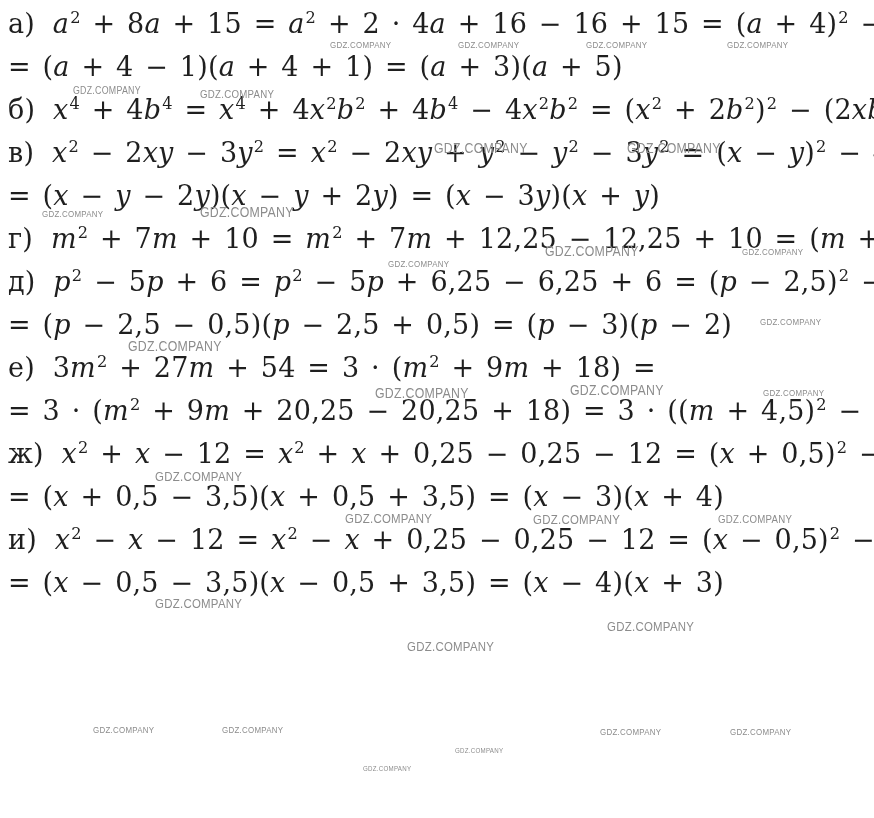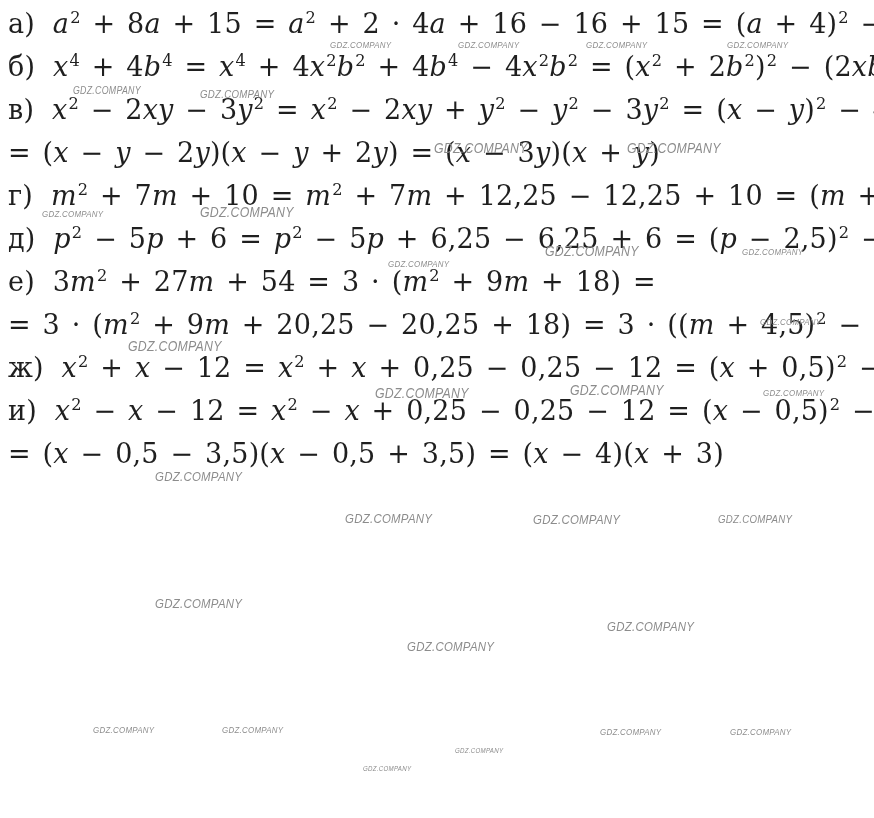--- a/index.html
+++ b/index.html
@@ -36,46 +36,48 @@
     margin-left: 1px;
   }
   .item-label {
     font-style: normal;
     margin-right: 6px;
   }
   .watermark-layer {
     position: absolute;
     left: 0; top: 0; right: 0; bottom: 0;
     pointer-events: none;
-    font-style: italic;
   }
   .wm {
     position: absolute;
     font-family: "Liberation Sans", sans-serif;
     font-weight: 400;
     white-space: nowrap;
     transform: scaleX(0.88);
     transform-origin: left top;
     letter-spacing: 0.3px;
   }
 </style>
 </head>
 <body>
 
 <div class="page">
   <div class="math-content" style="color: rgb(31, 31, 31);">
       <div class="math-line"><span class="item-label">а)</span> <i class="var">a</i><sup>2</sup> + 8<i class="var">a</i> + 15 = <i class="var">a</i><sup>2</sup> + 2 · 4<i class="var">a</i> + 16 − 16 + 15 = (<i class="var">a</i> + 4)<sup>2</sup> − 1 =</div>
+      <div class="math-line">= (<i class="var">a</i> + 4 − 1)(<i class="var">a</i> + 4 + 1) = (<i class="var">a</i> + 3)(<i class="var">a</i> + 5)</div>
       <div class="math-line"><span class="item-label">б)</span> <i class="var">x</i><sup>4</sup> + 4<i class="var">b</i><sup>4</sup> = <i class="var">x</i><sup>4</sup> + 4<i class="var">x</i><sup>2</sup><i class="var">b</i><sup>2</sup> + 4<i class="var">b</i><sup>4</sup> − 4<i class="var">x</i><sup>2</sup><i class="var">b</i><sup>2</sup> = (<i class="var">x</i><sup>2</sup> + 2<i class="var">b</i><sup>2</sup>)<sup>2</sup> − (2<i class="var">x</i><i class="var">b</i>) =</div>
       <div class="math-line"><span class="item-label">в)</span> <i class="var">x</i><sup>2</sup> − 2<i class="var">x</i><i class="var">y</i> − 3<i class="var">y</i><sup>2</sup> = <i class="var">x</i><sup>2</sup> − 2<i class="var">x</i><i class="var">y</i> + <i class="var">y</i><sup>2</sup> − <i class="var">y</i><sup>2</sup> − 3<i class="var">y</i><sup>2</sup> = (<i class="var">x</i> − <i class="var">y</i>)<sup>2</sup> − 4 =</div>
       <div class="math-line">= (<i class="var">x</i> − <i class="var">y</i> − 2<i class="var">y</i>)(<i class="var">x</i> − <i class="var">y</i> + 2<i class="var">y</i>) = (<i class="var">x</i> − 3<i class="var">y</i>)(<i class="var">x</i> + <i class="var">y</i>)</div>
       <div class="math-line"><span class="item-label">г)</span> <i class="var">m</i><sup>2</sup> + 7<i class="var">m</i> + 10 = <i class="var">m</i><sup>2</sup> + 7<i class="var">m</i> + 12,25 − 12,25 + 10 = (<i class="var">m</i> + 3,5) − 2,25 =</div>
       <div class="math-line"><span class="item-label">д)</span> <i class="var">p</i><sup>2</sup> − 5<i class="var">p</i> + 6 = <i class="var">p</i><sup>2</sup> − 5<i class="var">p</i> + 6,25 − 6,25 + 6 = (<i class="var">p</i> − 2,5)<sup>2</sup> − 0,25 =</div>
+      <div class="math-line">= (<i class="var">p</i> − 2,5 − 0,5)(<i class="var">p</i> − 2,5 + 0,5) = (<i class="var">p</i> − 3)(<i class="var">p</i> − 2)</div>
       <div class="math-line"><span class="item-label">е)</span> 3<i class="var">m</i><sup>2</sup> + 27<i class="var">m</i> + 54 = 3 · (<i class="var">m</i><sup>2</sup> + 9<i class="var">m</i> + 18) =</div>
       <div class="math-line">= 3 · (<i class="var">m</i><sup>2</sup> + 9<i class="var">m</i> + 20,25 − 20,25 + 18) = 3 · ((<i class="var">m</i> + 4,5)<sup>2</sup> − 2,25) =</div>
       <div class="math-line"><span class="item-label">ж)</span> <i class="var">x</i><sup>2</sup> + <i class="var">x</i> − 12 = <i class="var">x</i><sup>2</sup> + <i class="var">x</i> + 0,25 − 0,25 − 12 = (<i class="var">x</i> + 0,5)<sup>2</sup> − 12,25 =</div>
+      <div class="math-line">= (<i class="var">x</i> + 0,5 − 3,5)(<i class="var">x</i> + 0,5 + 3,5) = (<i class="var">x</i> − 3)(<i class="var">x</i> + 4)</div>
       <div class="math-line"><span class="item-label">и)</span> <i class="var">x</i><sup>2</sup> − <i class="var">x</i> − 12 = <i class="var">x</i><sup>2</sup> − <i class="var">x</i> + 0,25 − 0,25 − 12 = (<i class="var">x</i> − 0,5)<sup>2</sup> − 12,25 =</div>
       <div class="math-line">= (<i class="var">x</i> − 0,5 − 3,5)(<i class="var">x</i> − 0,5 + 3,5) = (<i class="var">x</i> − 4)(<i class="var">x</i> + 3)</div>
     </div>
   <div class="watermark-layer">
       <span class="wm" style="left: 330px; top: 40px; font-size: 9px; color: rgb(140, 140, 140);">GDZ.COMPANY</span>
       <span class="wm" style="left: 458px; top: 40px; font-size: 9px; color: rgb(140, 140, 140);">GDZ.COMPANY</span>
       <span class="wm" style="left: 586px; top: 40px; font-size: 9px; color: rgb(140, 140, 140);">GDZ.COMPANY</span>
       <span class="wm" style="left: 727px; top: 40px; font-size: 9px; color: rgb(140, 140, 140);">GDZ.COMPANY</span>
       <span class="wm" style="left: 73px; top: 85px; font-size: 10px; color: rgb(140, 140, 140);">GDZ.COMPANY</span>
       <span class="wm" style="left: 200px; top: 88px; font-size: 11px; color: rgb(140, 140, 140);">GDZ.COMPANY</span>

